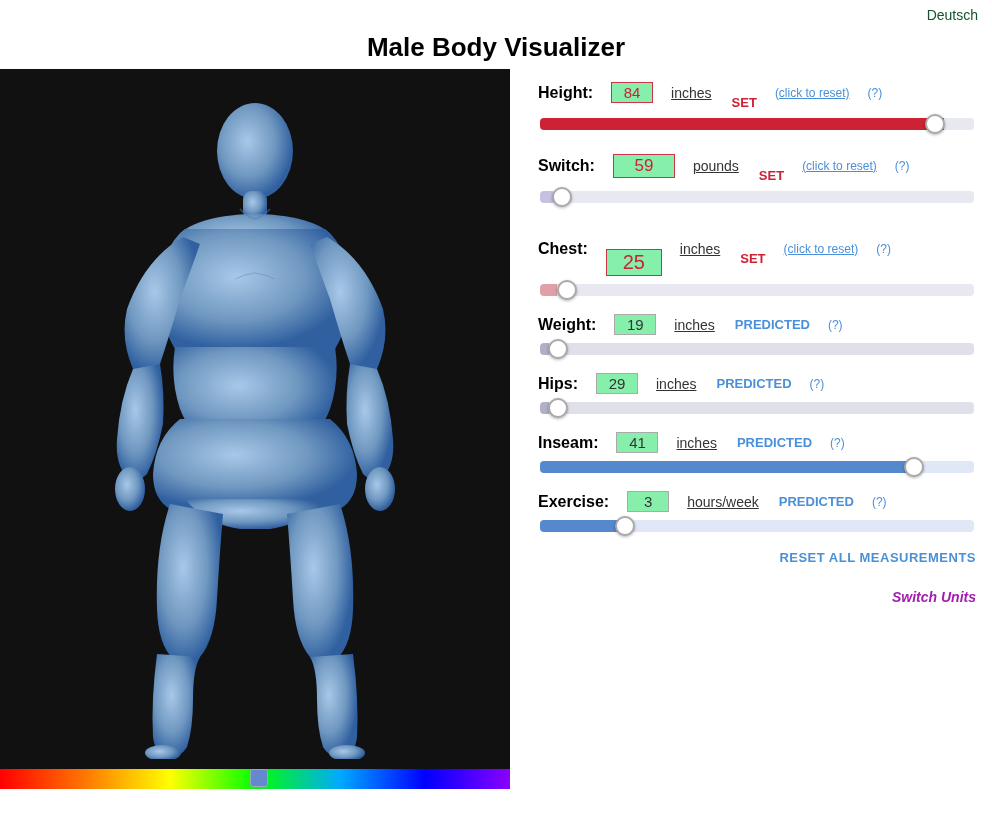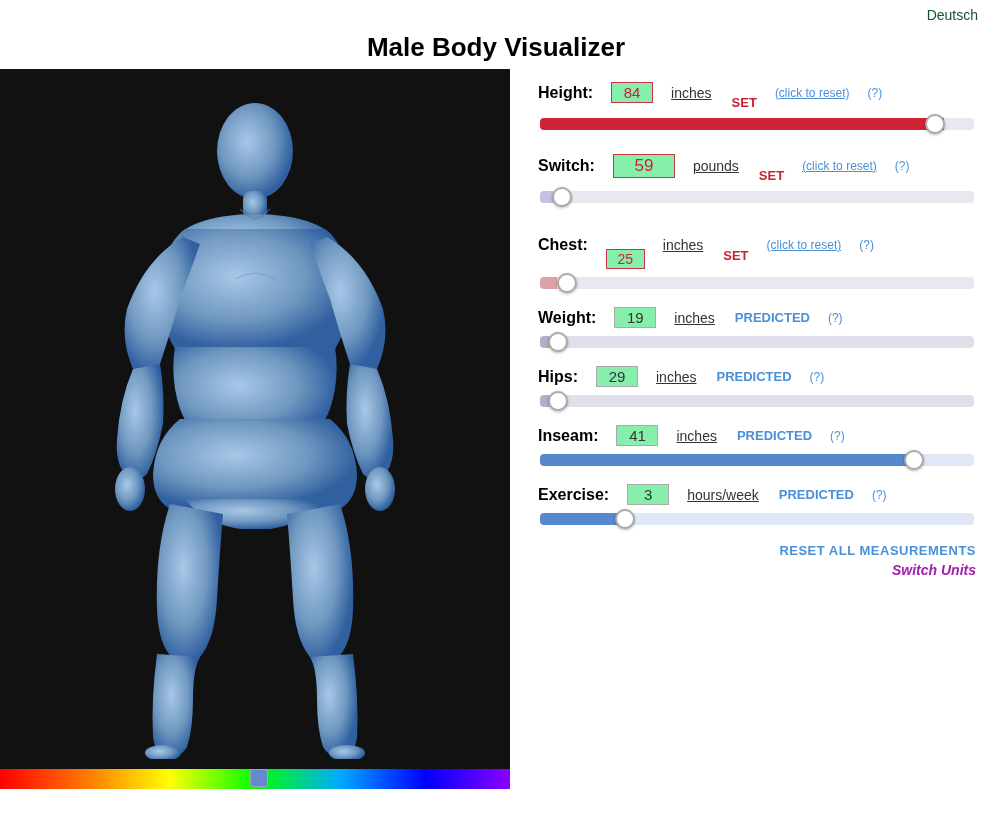--- a/index.html
+++ b/index.html
@@ -245,21 +245,21 @@
       background: #fff;
       border: 2px solid #aaa;
       box-shadow: 0 1px 3px rgba(0,0,0,0.3);
     }
 
     .bottom-actions {
       display: flex;
       flex-direction: column;
       align-items: flex-end;
       margin-top: 10px;
-      gap: 4px;
+      gap: 24px;
     }
 
     .reset-all-btn {
       font-size: 13px;
       font-weight: bold;
       color: #4a90d9;
       text-transform: uppercase;
       text-decoration: none;
       letter-spacing: 0.5px;
       cursor: pointer;
@@ -381,21 +381,21 @@
         <a class="help-link">(?)</a>
       </div>
       <div class="slider-container">
         <input type="range" class="slider-weight" min="0" max="100" value="3" style="background: linear-gradient(to right, rgb(200, 192, 224) 0%, rgb(200, 192, 224) 3%, rgb(232, 232, 240) 3%, rgb(232, 232, 240) 100%);">
       </div>
     </div>
 
     <div class="measurement-row">
       <div class="measurement-label-row">
         <span class="measurement-name">Chest:</span>
-        <input type="text" class="measurement-value-box" value="25" style="border: 1.5px solid rgb(204, 51, 68); color: rgb(204, 34, 51); width: 39px; font-size: 14px; text-align: center; margin-top: 28px;">
+        <input type="text" class="measurement-value-box" value="25" style="border: 1.5px solid rgb(204, 51, 68); color: rgb(204, 34, 51); width: 56px; font-size: 20px; text-align: center; margin-top: 28px;">
         <span class="measurement-unit">inches</span>
         <span class="set-label">SET</span>
         <a class="reset-link">(click to reset)</a>
         <a class="help-link">(?)</a>
       </div>
       <div class="slider-container">
         <input type="range" class="slider-chest" min="0" max="100" value="4" style="background: linear-gradient(to right, rgb(224, 160, 168) 0%, rgb(224, 160, 168) 4%, rgb(232, 232, 240) 4%, rgb(232, 232, 240) 100%);">
       </div>
     </div>
 

